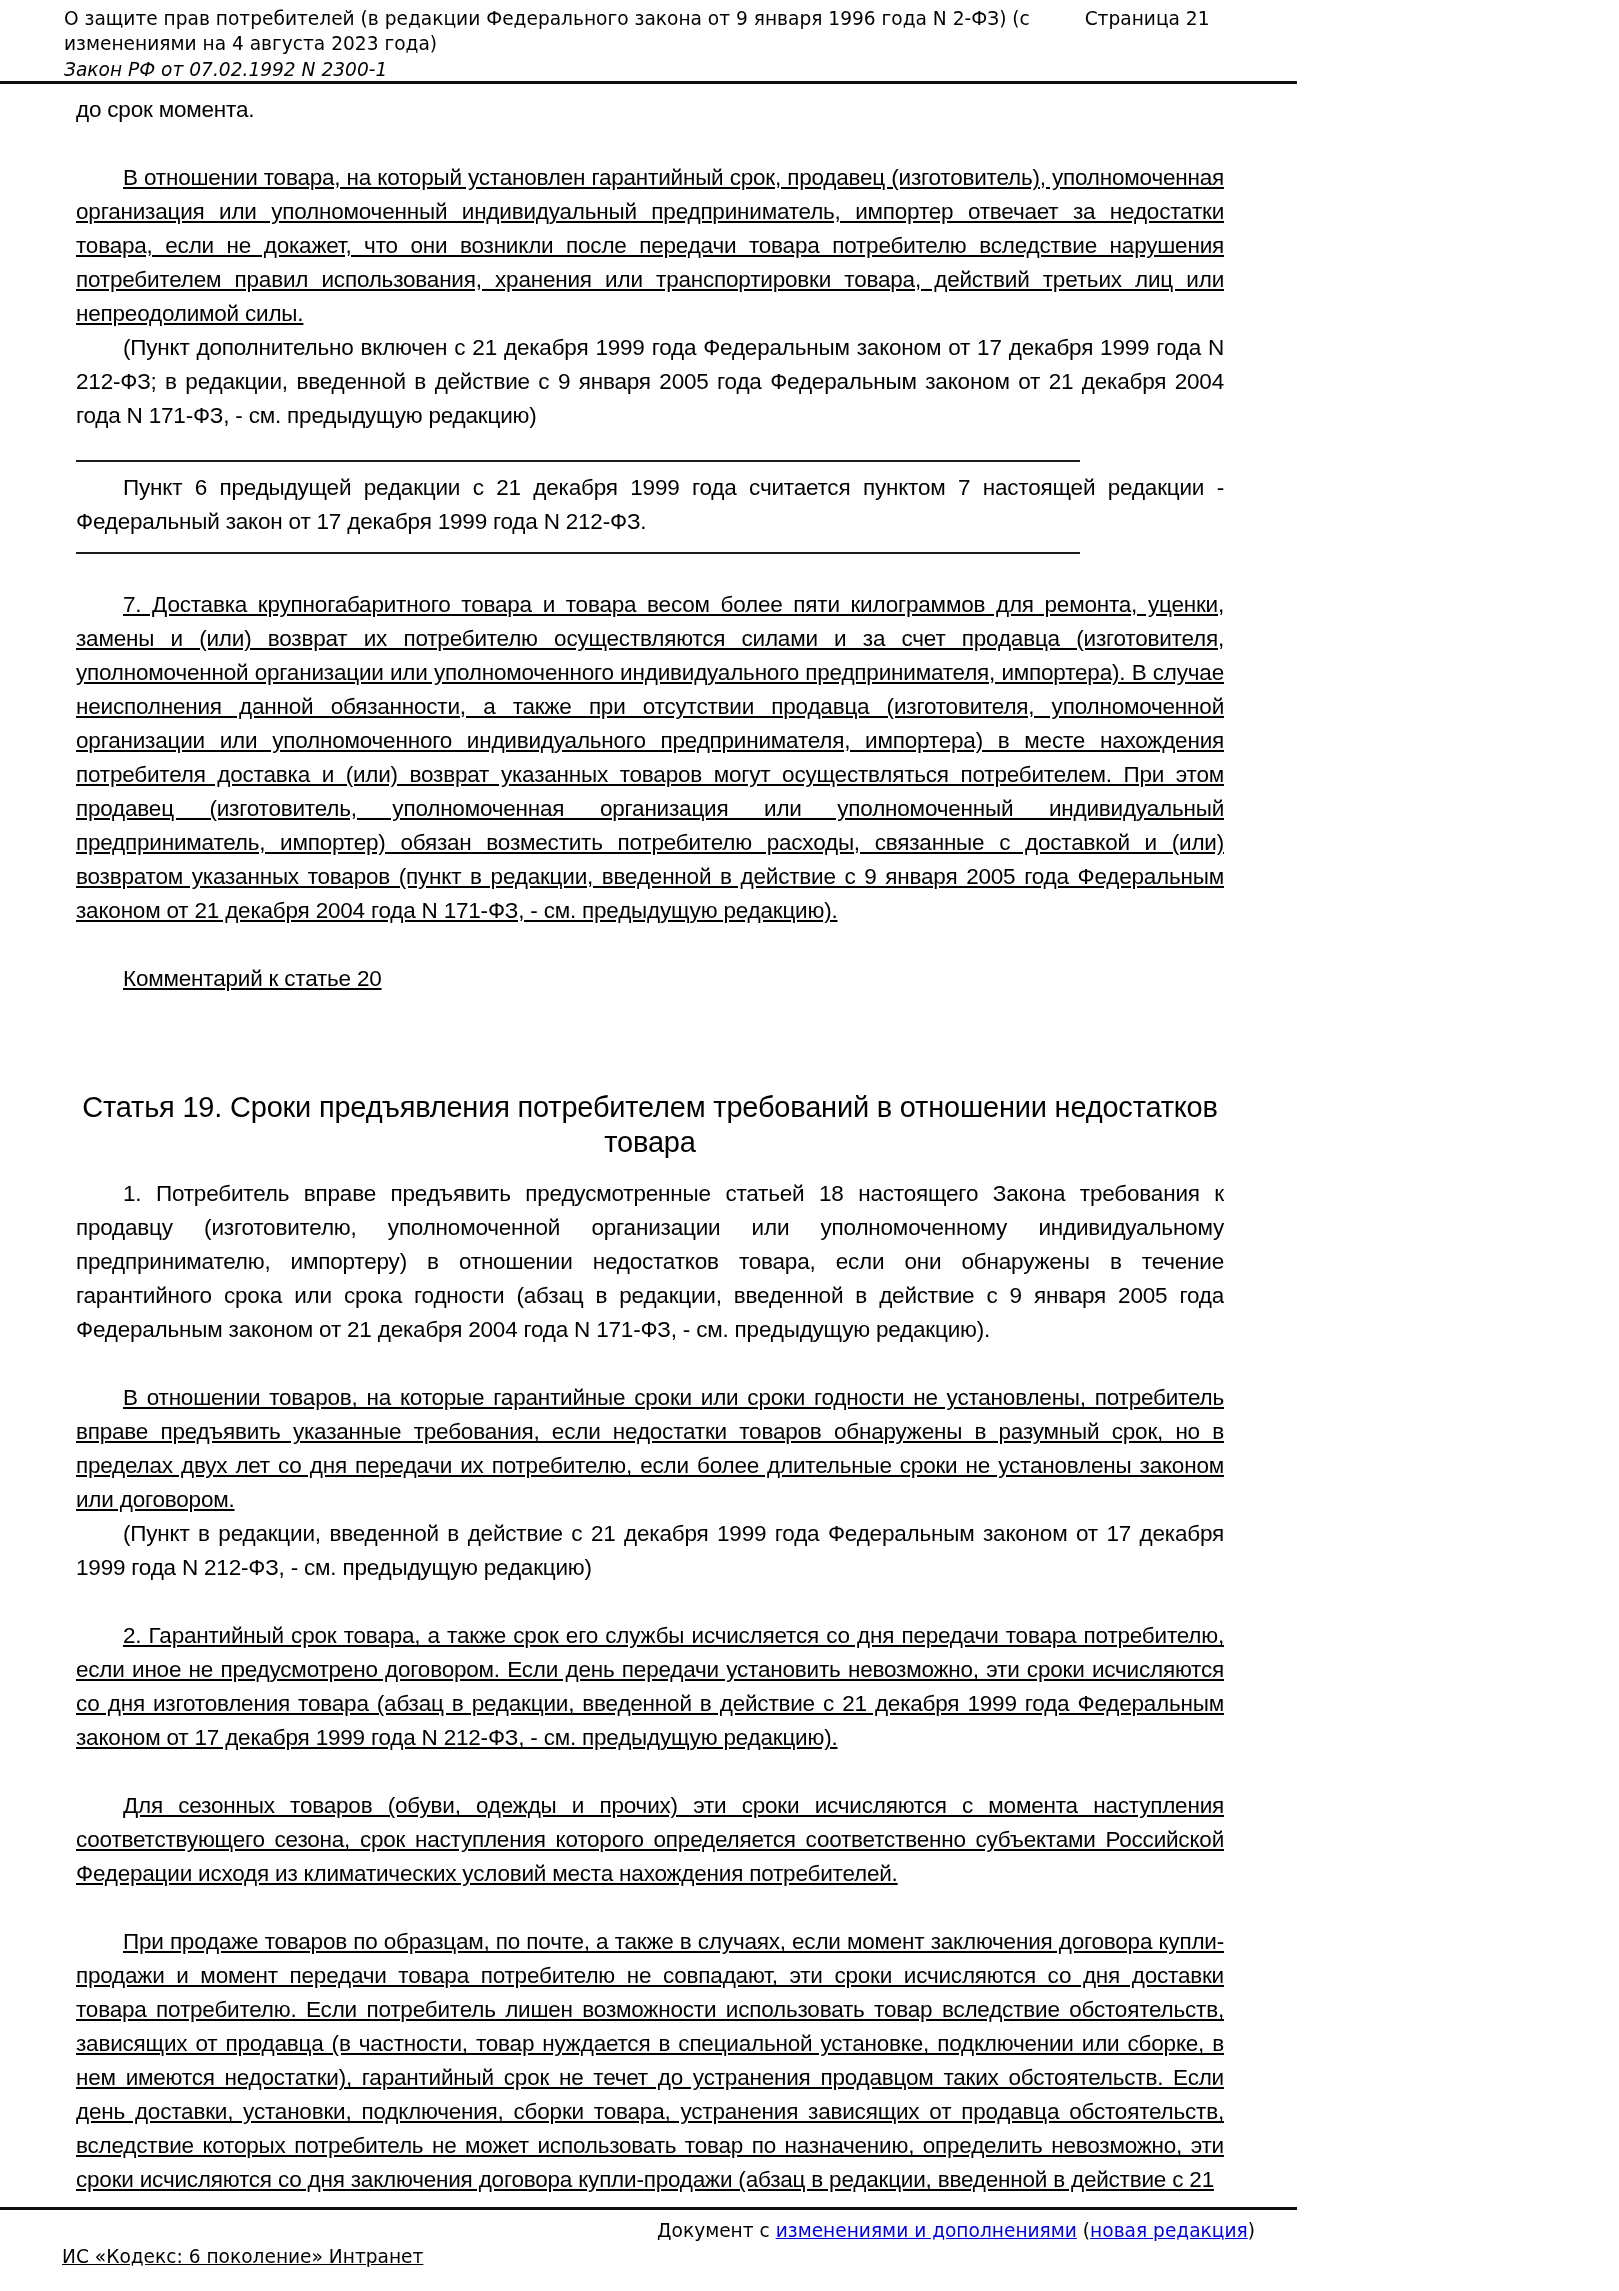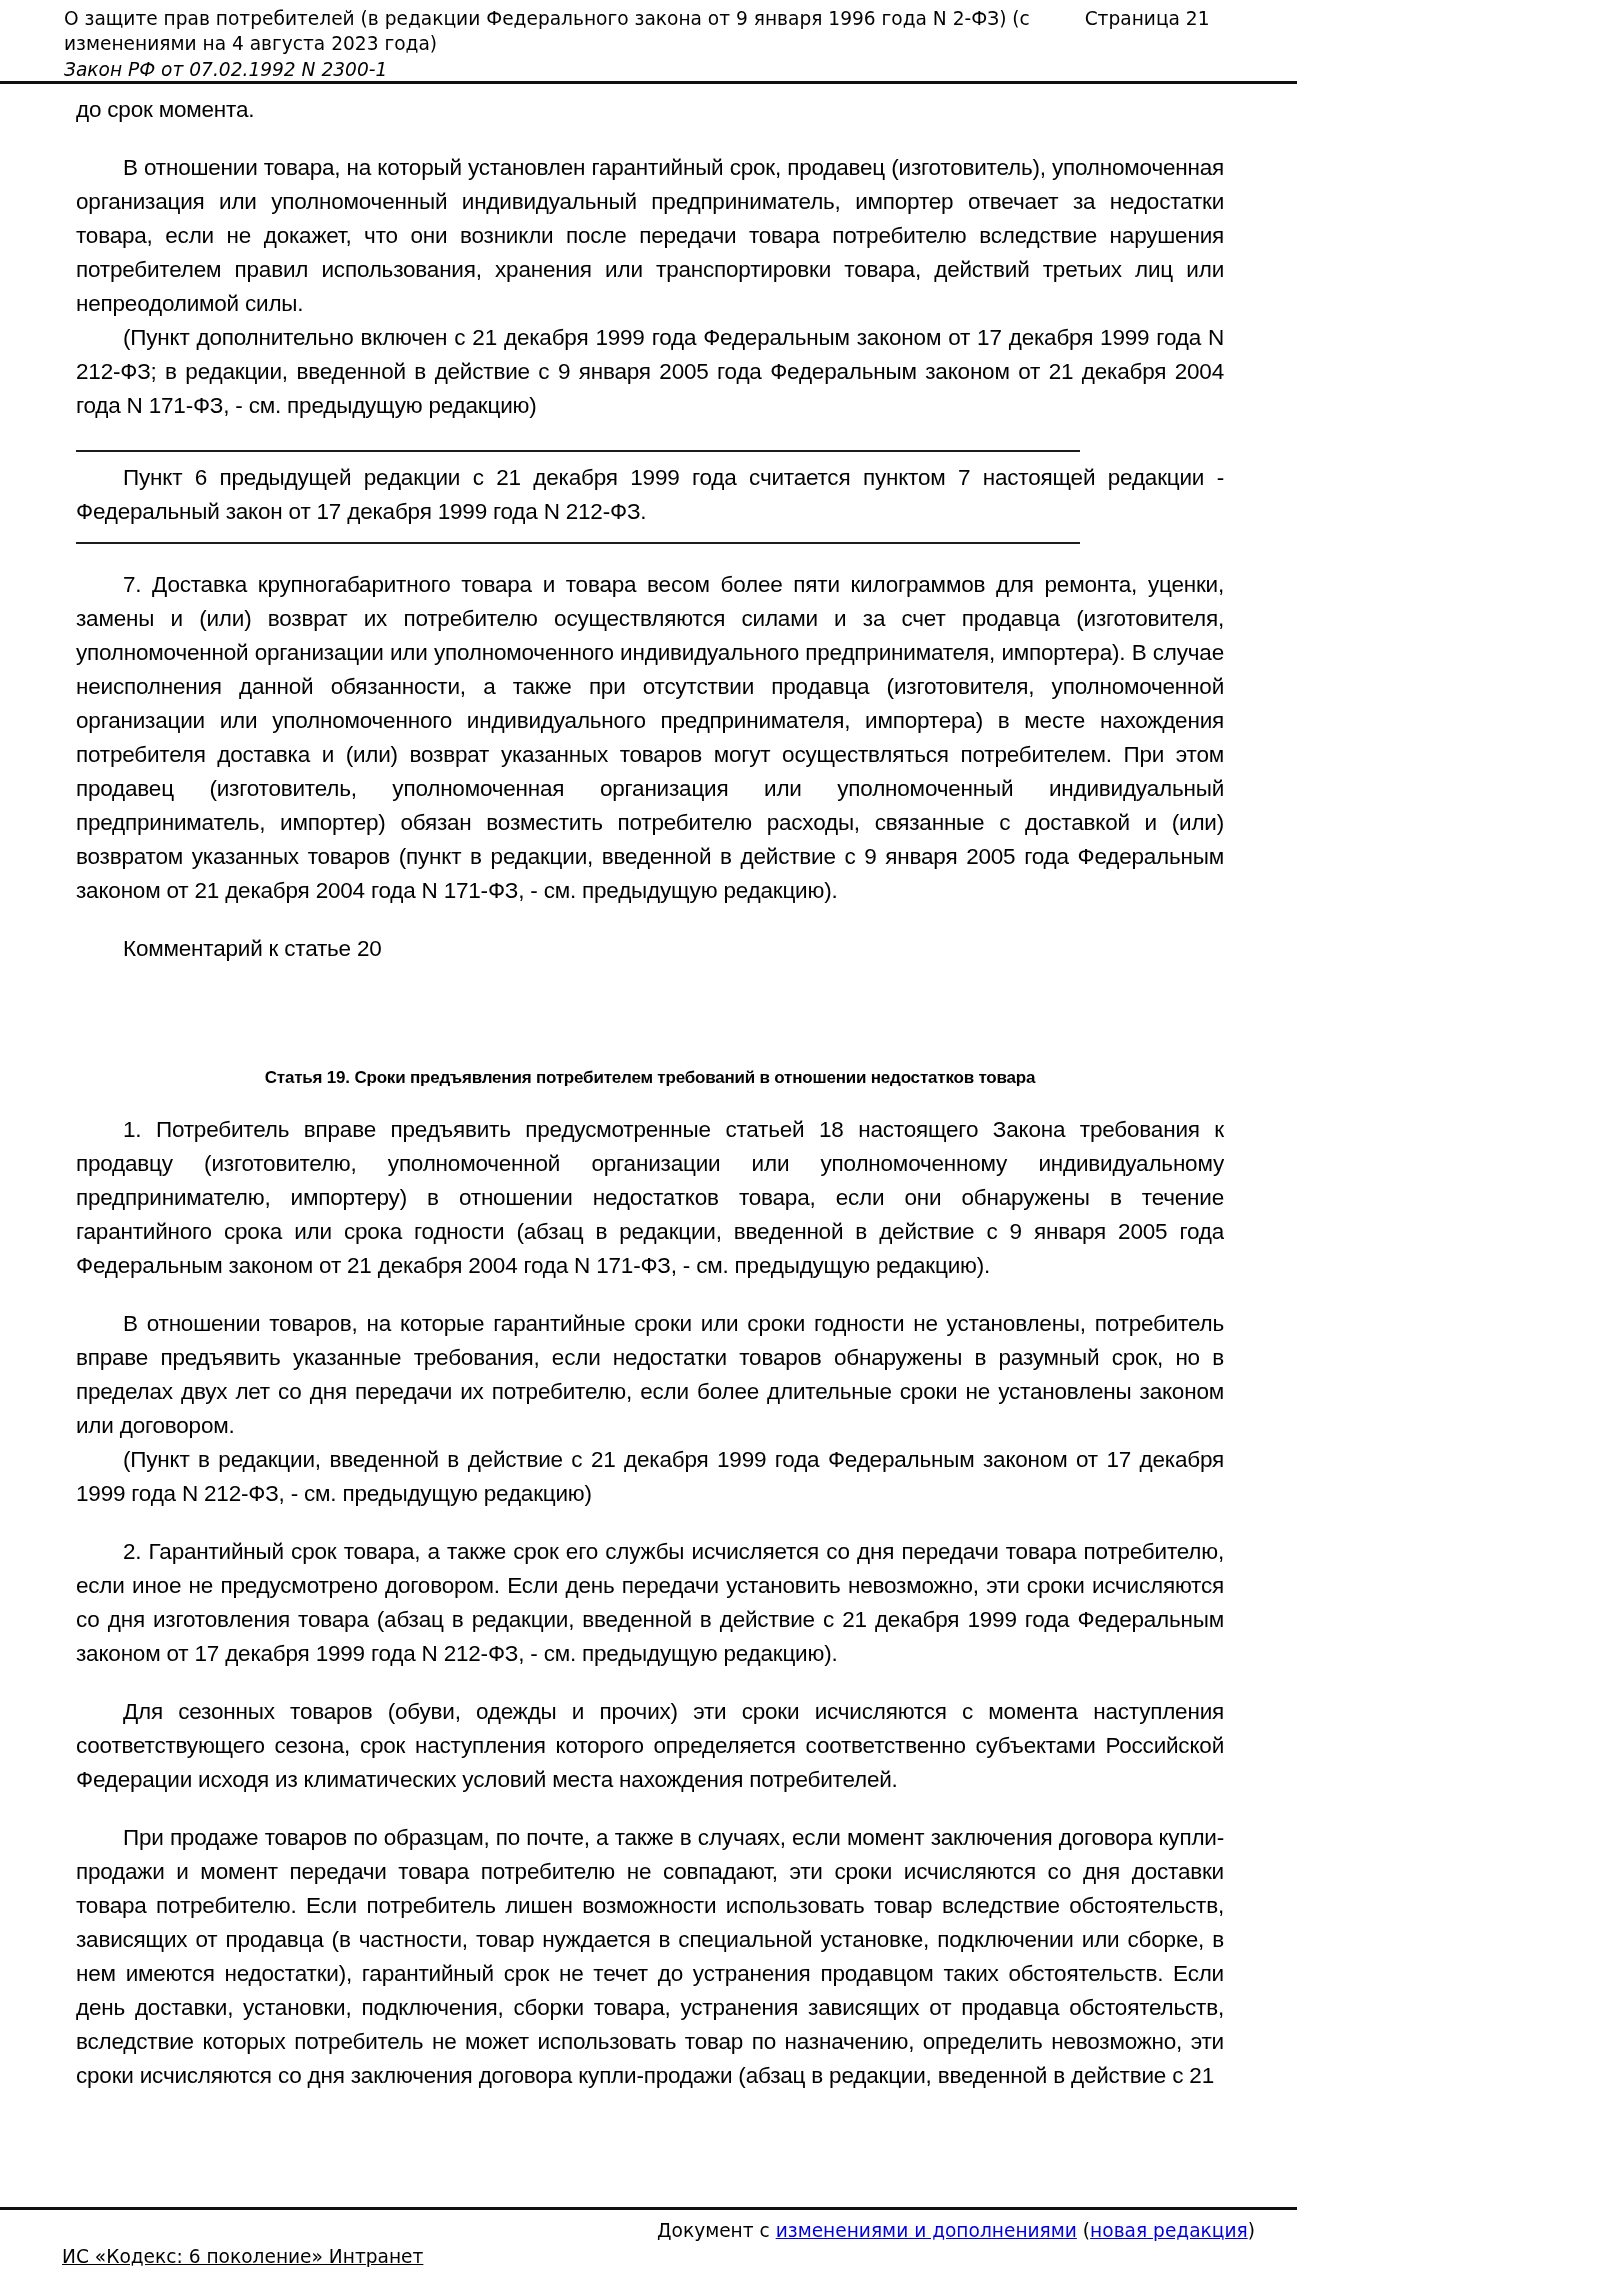--- a/index.html
+++ b/index.html
@@ -13,25 +13,25 @@
   .header-title{width:1304px;}
   .page-number{white-space:nowrap;margin-right:23.5px;}
   .doc-ref{font-style:italic;margin-top:0;}
   .header-rule{position:absolute;left:0;right:0;top:81px;height:2.9px;background:#101010;}
 
   
   main{position:absolute;left:76px;right:73px;top:93px;height:2112px;overflow:hidden;
        font-size:22.5px;line-height:34px;text-align:justify;letter-spacing:-0.2px;}
   main p{margin:0;}
   main p.indent{text-indent:47px;}
-  main p.gap{margin-top:24px;}
+  main p.gap{margin-top:34px;text-decoration:underline;}
   .note{margin-top:27.4px;margin-bottom:24.5px;}
   .nrule{height:2px;background:#1c1c1c;width:1004px;}
   .note p{padding:8.8px 0 12.7px;}
-  .heading{font-weight:bold;text-align:center;font-size:17px;line-height:35px;
+  .heading{font-weight:normal;text-align:center;font-size:29px;line-height:35px;
            margin-top:94px;margin-bottom:17.6px;}
 
   
   .footer-rule{position:absolute;left:0;right:0;top:2207px;height:2.9px;background:#101010;}
   footer{position:absolute;left:62px;right:42px;top:2219px;
          font-family:"DejaVu Sans",sans-serif;font-size:18.6px;line-height:23.5px;}
   .footer-links{text-align:right;}
   .footer-system{text-align:left;margin-top:2.9px;text-decoration:underline;}
   footer a{text-decoration:underline;}
 </style>

